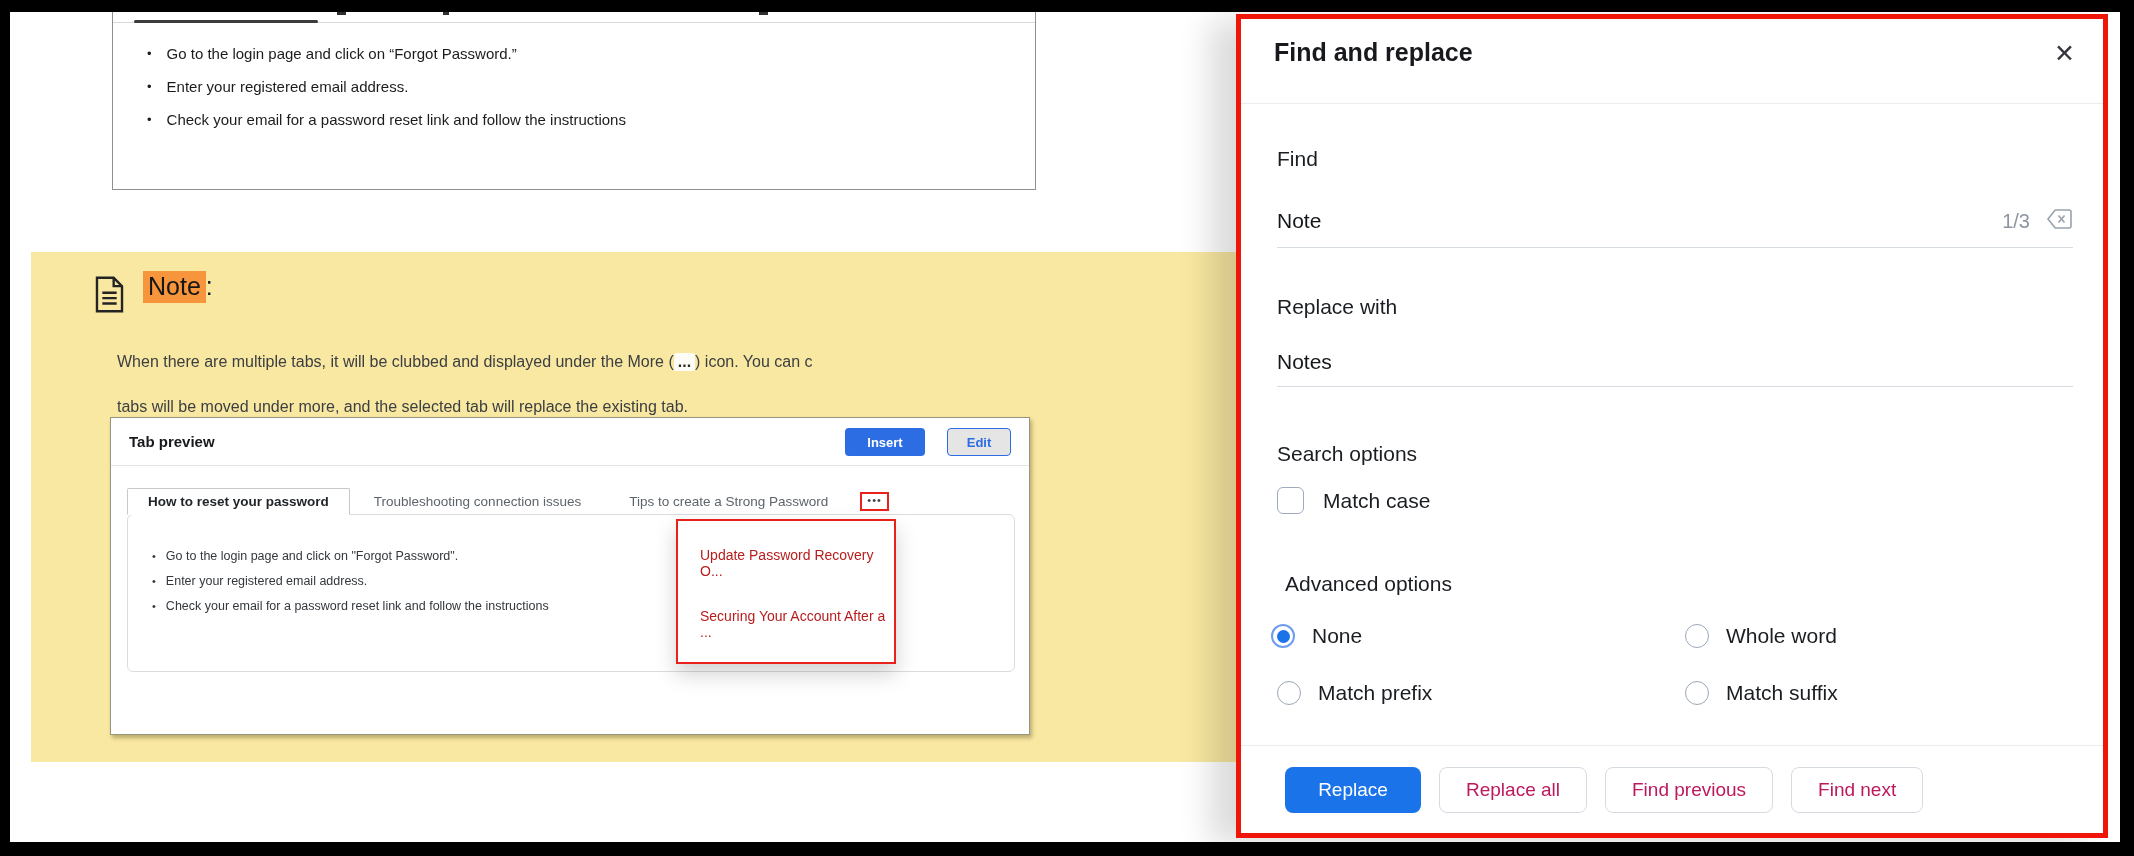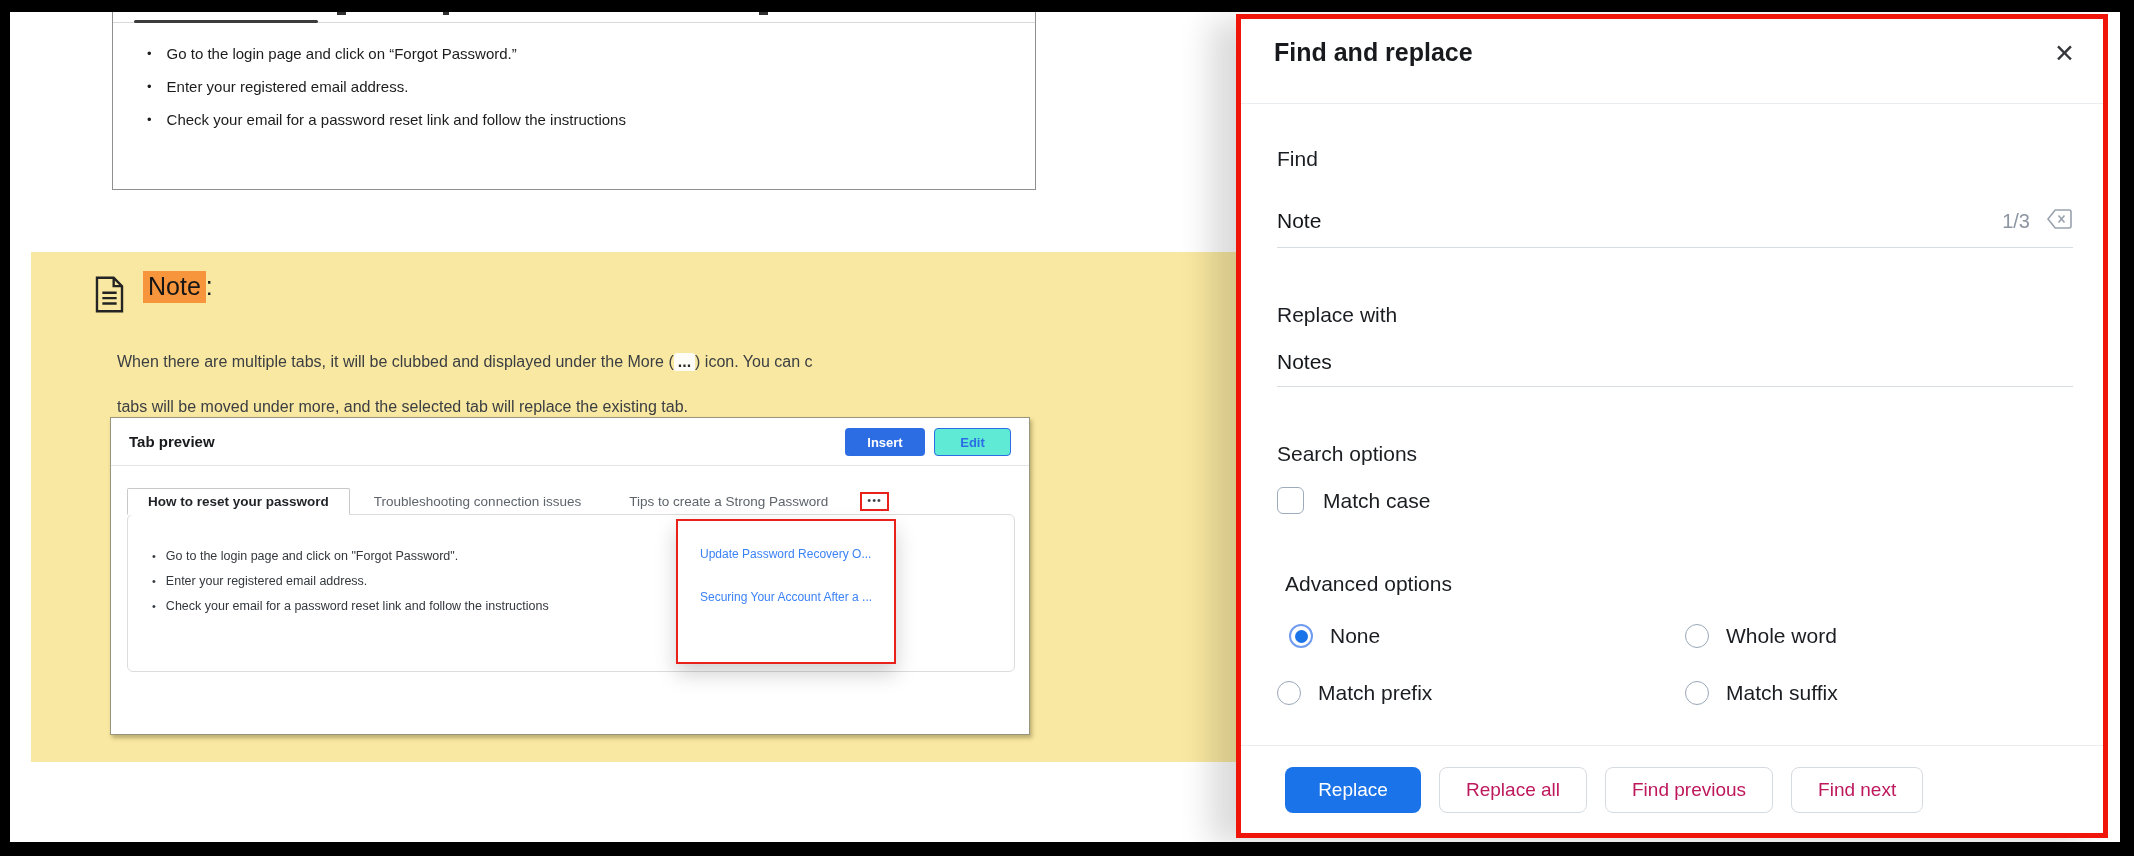--- a/index.html
+++ b/index.html
@@ -27,36 +27,36 @@
   .note-line2 { top:118px; }
   .dots-chip { background:#fdfcf7; border-radius:3px; padding:0 4px 2px 4px; font-weight:bold; color:#2c2c2c; }
 
   
   .tab-card { position:absolute; left:79px; top:165px; width:920px; height:318px; background:#fff;
               border:1px solid #96967e; box-shadow:2px 3px 4px rgba(70,60,20,.35); }
   .tc-title { position:absolute; left:18px; top:15px; font-size:15px; font-weight:bold; color:#17191c; }
   .tc-btn { position:absolute; top:10px; height:28px; display:flex; align-items:center; justify-content:center;
             border-radius:4px; font-size:13px; font-weight:bold; cursor:pointer;margin-left:28px; }
   .tc-btn-insert { right:104px; width:80px; background:#2c6de4; color:#fff; }
-  .tc-btn-edit { right:18px; width:77px; background:#5eead4; border:1.5px solid #2c6de4; color:#2c6de4; }
+  .tc-btn-edit { right:18px; width:64px; background:#e5e5e5; border:1.5px solid #2c6de4; color:#2c6de4; }
   .tc-divider { position:absolute; left:0; right:0; top:47px; height:1px; background:#e4e4e4; }
   .tabs-row { position:absolute; left:16px; top:70px; display:flex; align-items:center; height:26px; }
   .tab-active { height:27px; display:flex; align-items:center; padding:0 20px; background:#fff; position:relative; z-index:2;
                 border:1px solid #c9c9c9; border-bottom:1px solid #fff; border-radius:2px 2px 0 0;
                 font-size:13.5px; font-weight:bold; color:#1f2327; }
   .tab-plain { padding:0 24px; font-size:13.5px; color:#5d646b; cursor:pointer; }
   .more-box { margin-left:8px; border:2px solid #e8211a; padding:1px 5px 3px 5px; font-size:11px; letter-spacing:1px;
               color:#3a3f44; cursor:pointer; line-height:11px; }
   .tc-panel { position:absolute; left:16px; top:96px; width:888px; height:158px; border:1px solid #dcdcdc; border-radius:6px; }
   .tc-bullets { position:absolute; left:24px; top:34px; }
   .tc-bullet-row { display:flex; gap:10px; margin-bottom:11px; font-size:12.5px; color:#33383d; line-height:14px; }
   .tc-bullet-row::before { content:"•"; font-size:11px; color:#33383d; }
   .dropdown { position:absolute; left:565px; top:101px; width:220px; height:145px; background:#fff; z-index:3;
               border:2px solid #e8211a; box-shadow:0 10px 20px rgba(0,0,0,.18); padding:26px 0 0 22px; }
-  .dropdown-item { font-size:12px; color:#3b82f6; margin-bottom:29px; cursor:pointer; }
+  .dropdown-item { font-size:14px; color:#b91c1c; margin-bottom:29px; cursor:pointer; }
 
   
   .find-panel { position:absolute; left:1226px; top:2px; width:872px; height:824px; background:#fff;
                 border:5px solid #ef1508; box-shadow:-26px 6px 30px rgba(0,0,0,.14); z-index:5; }
   .fp-title { position:absolute; left:33px; top:19px; font-size:25px; font-weight:600; color:#17191d; }
   .fp-close { position:absolute; right:28px; top:22px; font-size:25px; font-weight:300; color:#33363a; cursor:pointer; line-height:25px; }
   .fp-divider { position:absolute; left:0; right:0; height:1px; background:#e9edf0; }
   .fp-label { position:absolute; left:36px; font-size:21px; color:#1a1d21; }
   .fp-value { font-size:21px; color:#14171a; }
   .fp-underline { position:absolute; left:36px; right:30px; height:1px; background:#d6dce1; }
@@ -158,31 +158,31 @@
         <span class="fp-counter">1/3</span>
         <span>
           <svg width="27" height="22" viewBox="0 0 27 22">
             <path d="M9.2 2 H23 Q25 2 25 4 V18 Q25 20 23 20 H9.2 L2 11 Z" fill="none" stroke="#99a2ad" stroke-width="1.6"></path>
             <path d="M12.5 7.5 L18.5 14.5 M18.5 7.5 L12.5 14.5" stroke="#99a2ad" stroke-width="1.6"></path>
           </svg>
         </span>
       </div>
       <div class="fp-underline" style="top:228px;"></div>
 
-      <div class="fp-label" style="top:276px;margin-top:8px;">Replace with</div>
+      <div class="fp-label" style="top:276px;">Replace with</div>
       <div class="fp-label fp-replace-value fp-value">Notes</div>
       <div class="fp-underline" style="top:367px;"></div>
 
       <div class="fp-label" style="top:423px;">Search options</div>
       <div class="fp-checkbox"></div>
       <div class="fp-label fp-check-label" style="top:470px;left:82px;">Match case</div>
 
       <div class="fp-label" style="top:553px;margin-left:8px;">Advanced options</div>
 
-      <div class="radio-item" style="left:48px;top:605px;">
+      <div class="radio-item" style="left:30px;top:605px;">
         <span class="radio-circle selected">
             <span class="radio-dot"></span>
           </span>
         <span class="radio-label">None</span>
       </div>
       <div class="radio-item" style="left:444px;top:605px;">
         <span class="radio-circle"></span>
         <span class="radio-label">Whole word</span>
       </div>
       <div class="radio-item" style="left:36px;top:662px;">

